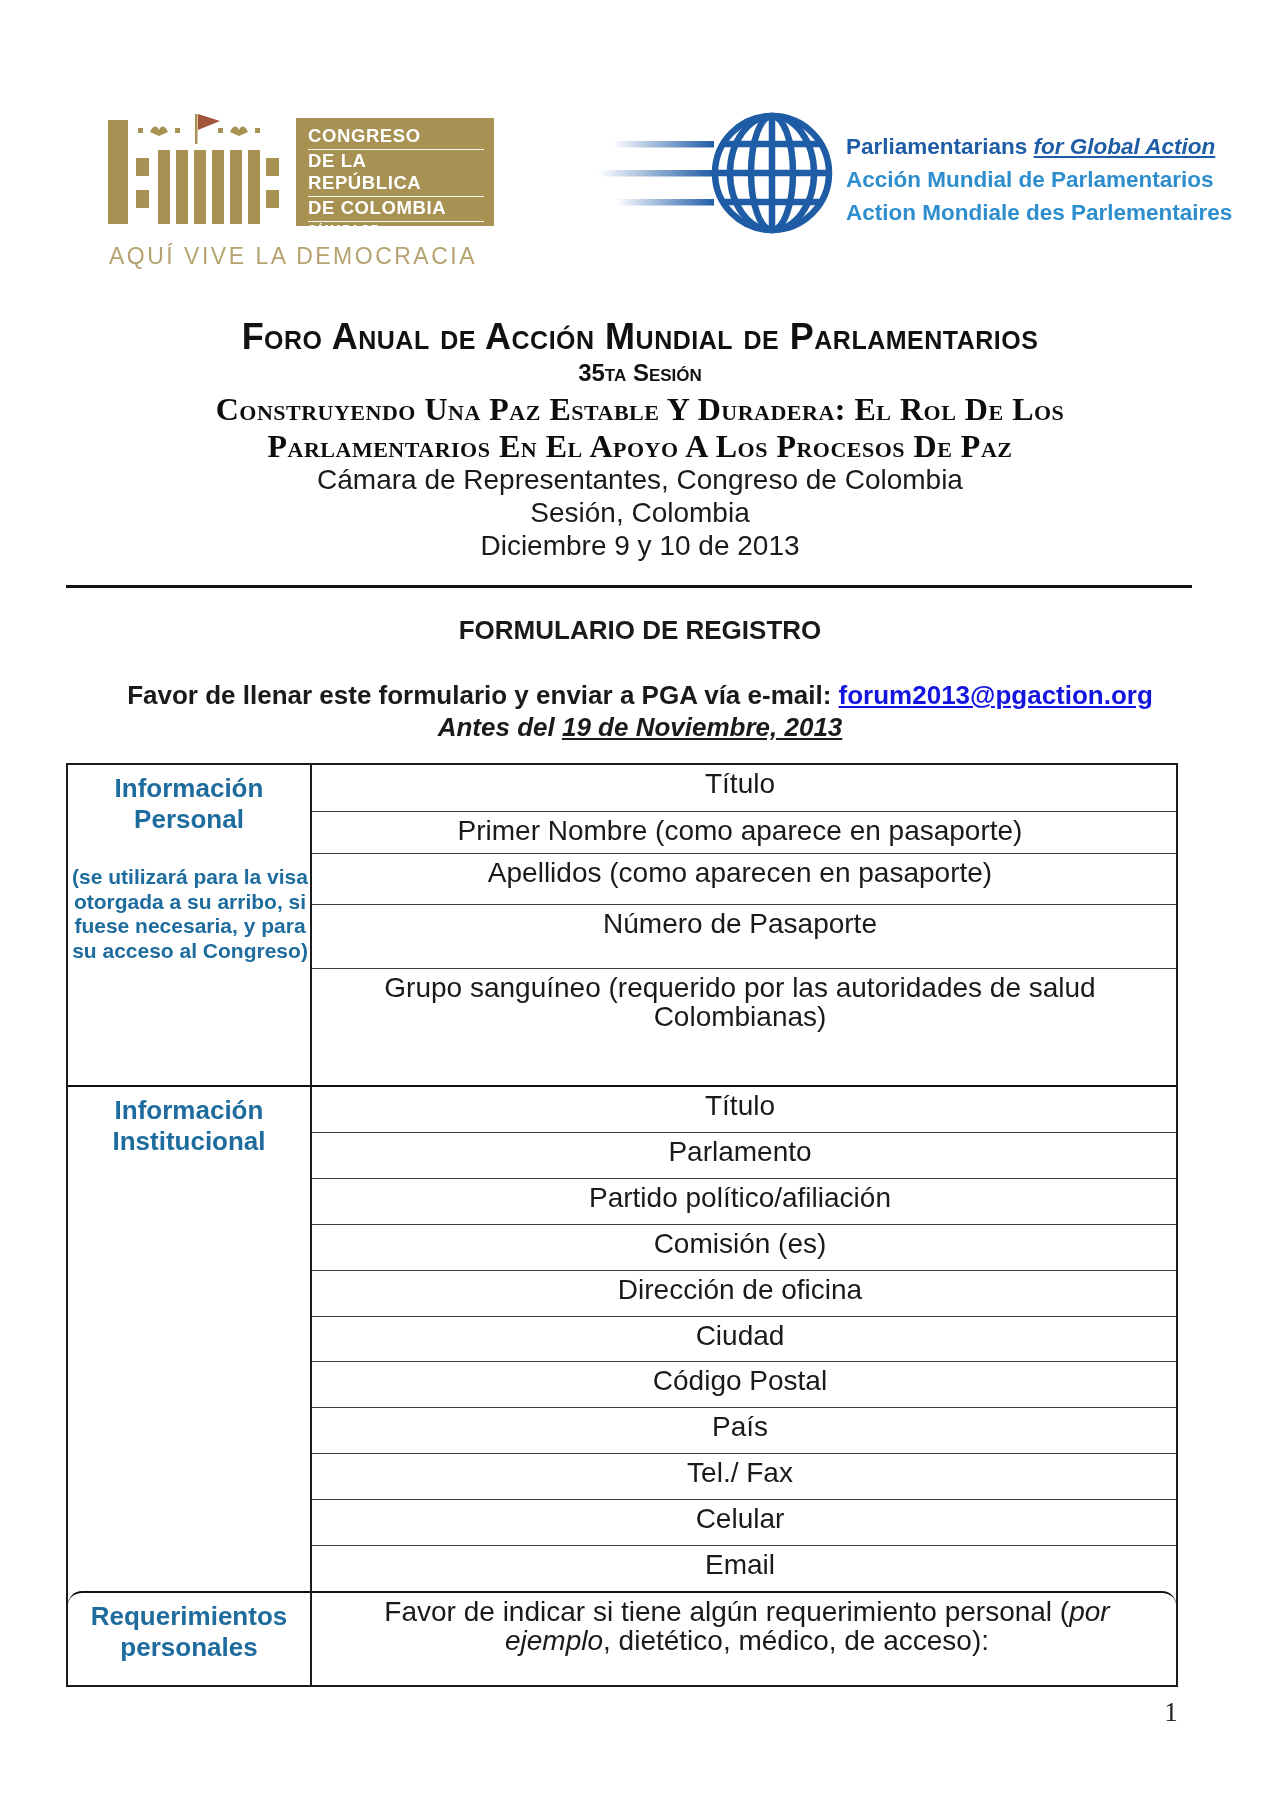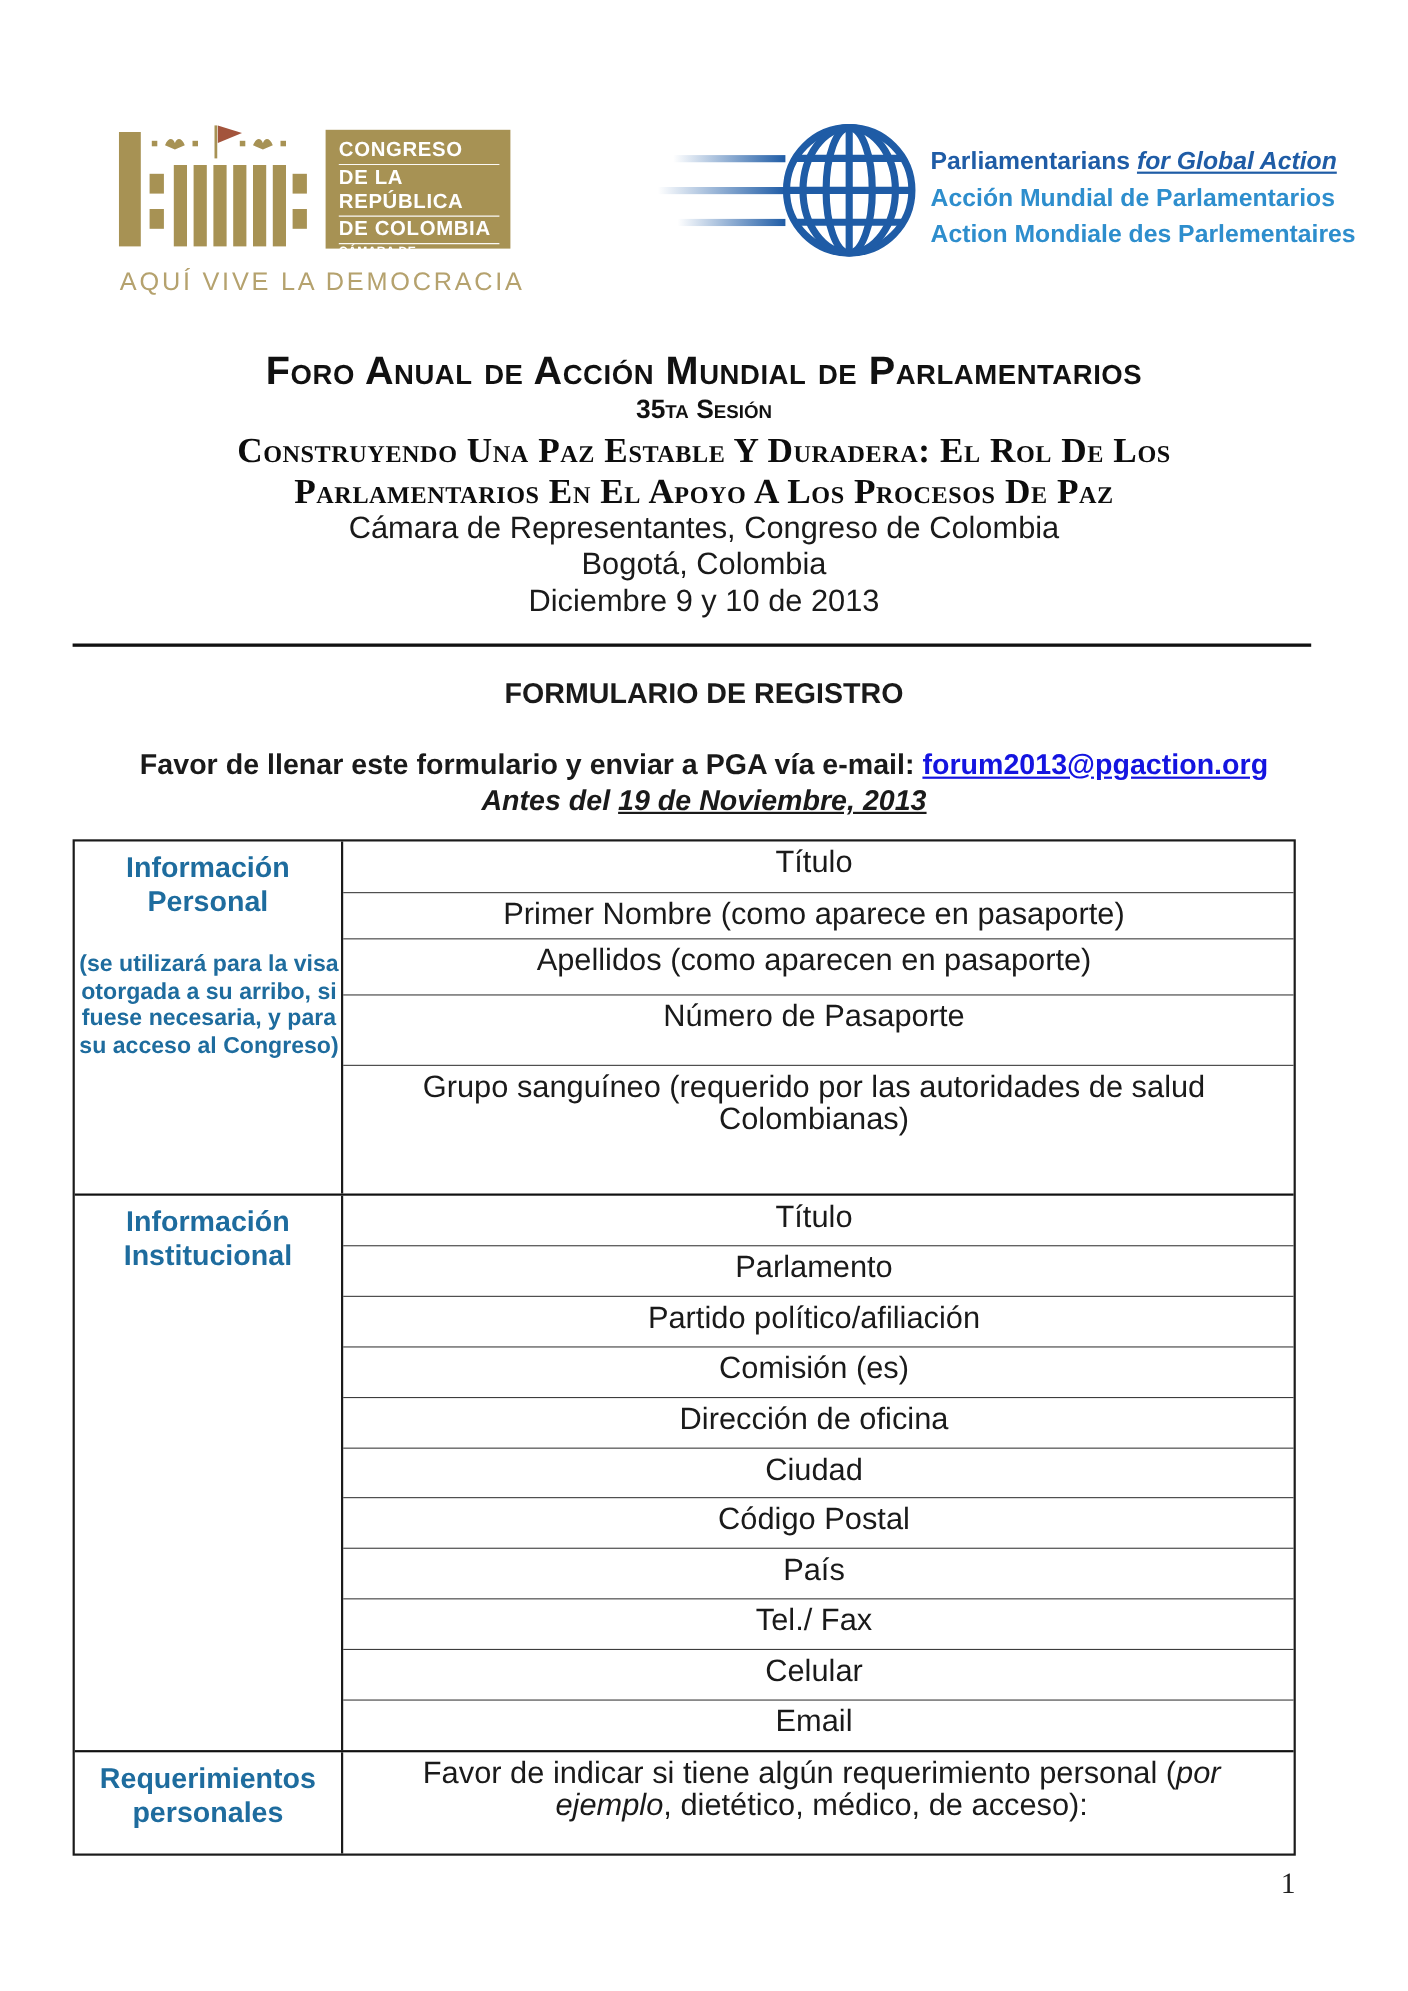--- a/index.html
+++ b/index.html
@@ -7,21 +7,21 @@
   body {
     width:1280px; height:1810px; position:relative;
     font-family:"Liberation Sans", sans-serif; color:#1a1a1a;
     overflow:hidden;
   }
   .abs { position:absolute; }
 
   
   .congress-icon { left:108px; top:112px; width:182px; height:118px; }
   .congress-box {
-    left:296px; top:118px; width:168px; height:108px;
+    left:296px; top:118px; width:198px; height:108px;
     background:#a79254; color:#ffffff; padding:7px 10px 5px 12px;
     display:flex; flex-direction:column; justify-content:space-between;
   }
   .congress-box .bl {
     font-size:18.5px; font-weight:bold; letter-spacing:.6px;
     border-bottom:1.5px solid rgba(255,255,255,.95); padding-bottom:2px;
   }
   .congress-box .bs { font-size:11px; font-weight:bold; letter-spacing:.4px; padding-top:1px; }
   .tagline {
     left:100px; top:243px; width:386px; text-align:center;
@@ -54,21 +54,21 @@
   
   .reg-table {
     left:66px; top:763px; width:1112px; height:924px;
     border:2px solid #1b1b1b; display:flex; flex-direction:column;
     background:#fff;
   }
   .sec { display:flex; flex-direction:row; }
   .sec + .sec { border-top:2.5px solid #111; }
   .sec1 { height:320px; }
   .sec2 { height:506px; }
-  .sec3 { flex:1; }
+  .sec3 { flex:1;border-radius:14px; }
   .label-cell {
     width:244px; flex:0 0 244px; border-right:2px solid #1b1b1b;
     text-align:center; padding:8px 4px 0 4px;
   }
   .sec-label {
     color:#1e6c9e; font-weight:bold; font-size:26px; line-height:31px;
   }
   .sec-note {
     color:#1e6c9e; font-weight:bold; font-size:21px; line-height:24.5px;
     margin:30px auto 0 auto; width:236px;
@@ -151,21 +151,21 @@
     <div class="l1"><span>Parliamentarians </span><i>for Global Action</i></div>
     <div class="l23">Acción Mundial de Parlamentarios</div>
     <div class="l23">Action Mondiale des Parlementaires</div>
   </div>
 
   <div class="abs ctr t-main">Foro Anual de Acción Mundial de Parlamentarios</div>
   <div class="abs ctr t-sess">35ta Sesión</div>
   <div class="abs ctr t-sub1">Construyendo Una Paz Estable Y Duradera: El Rol De Los</div>
   <div class="abs ctr t-sub2">Parlamentarios En El Apoyo A Los Procesos De Paz</div>
   <div class="abs ctr t-venue">Cámara de Representantes, Congreso de Colombia</div>
-  <div class="abs ctr t-city">Bogotá, Colombia</div>
+  <div class="abs ctr t-city">Sesión, Colombia</div>
   <div class="abs ctr t-dates">Diciembre 9 y 10 de 2013</div>
 
   <div class="abs rule"></div>
 
   <div class="abs ctr f-title">FORMULARIO DE REGISTRO</div>
 
   <div class="abs ctr f-instr">
     <span>Favor de llenar este formulario y enviar a PGA vía e-mail: </span><a>forum2013@pgaction.org</a>
   </div>
 

